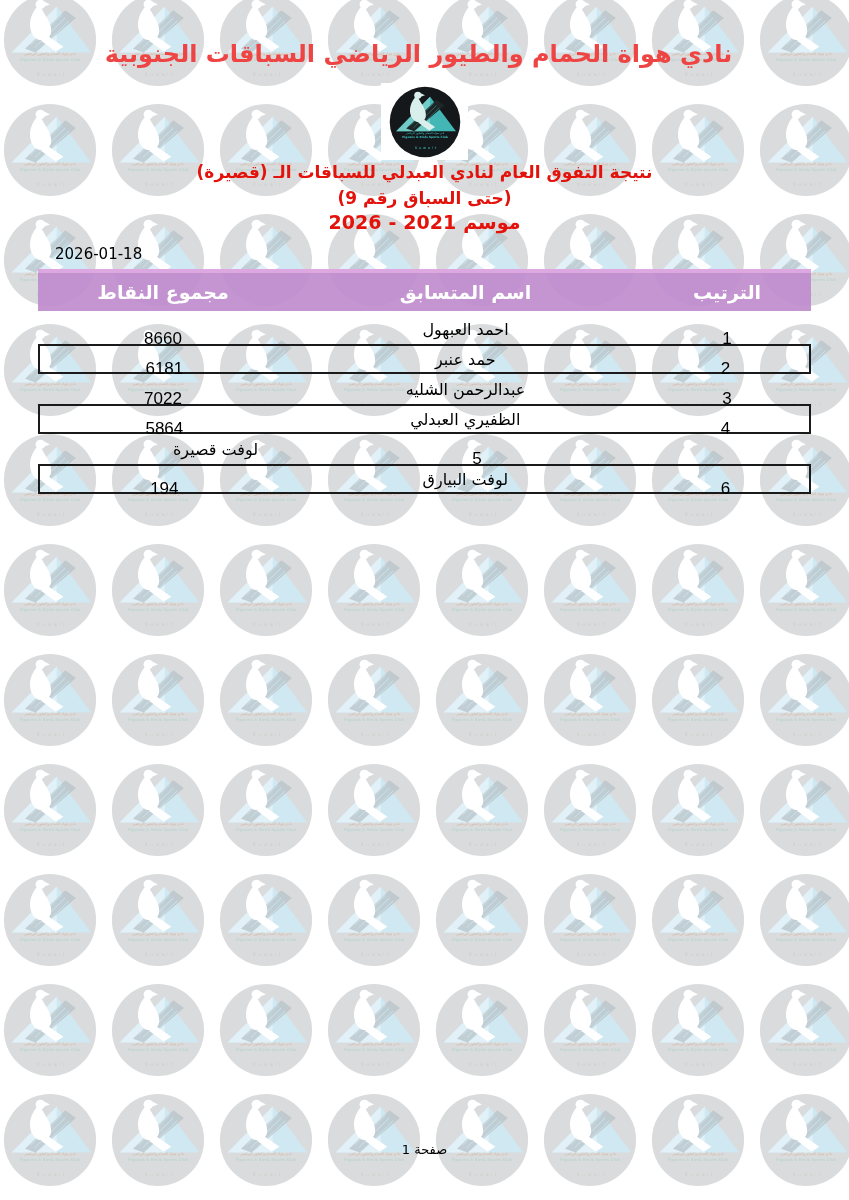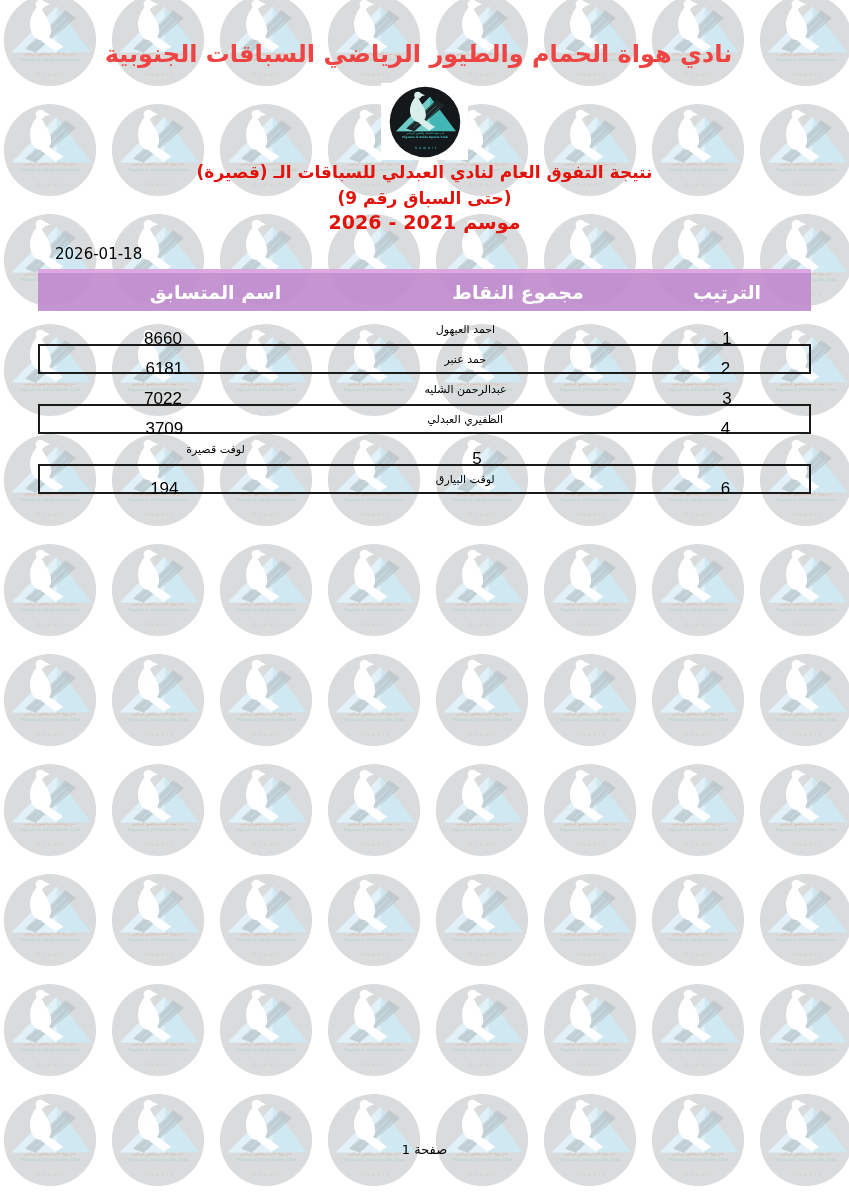--- a/index.html
+++ b/index.html
@@ -36,21 +36,21 @@
     display:flex; height:38px; align-items:center;
     background:rgba(191,140,205,0.92);
     border-top:4px solid rgba(223,169,226,0.92);
     margin-bottom:3px;
   }
   .thead .cell{color:#ffffff; font-weight:bold; font-size:19px;}
   .trow{display:flex; height:30px; align-items:center; box-sizing:border-box;}
   .trow.boxed{border:2px solid #1a1a1a;}
   .cell{text-align:center; direction:rtl; color:#000;}
   .c-points{width:250px; font-size:17px;}
-  .c-name{width:355px; font-size:11px;}
+  .c-name{width:355px; font-size:16px;}
   .c-rank{width:168px; font-size:17px;}
   .trow .c-points,.trow .c-rank{font-family:"Liberation Sans","DejaVu Sans",sans-serif;margin-top:20px;}
   
   .page-footer{
     position:absolute; top:1142px; left:0; right:0; text-align:center;
     font-size:13px; color:#000; direction:ltr;
   }
 </style>
 </head>
 <body>
@@ -1497,42 +1497,42 @@
       <span>موسم</span>
       <span>2021</span>
       <span>-</span>
       <span>2026</span>
     </div>
 
     <div class="report-date">2026-01-18</div>
 
     <div class="results-table">
       <div class="thead">
+        <div class="cell c-points">مجموع النقاط</div>
         <div class="cell c-name">اسم المتسابق</div>
-        <div class="cell c-points">مجموع النقاط</div>
         <div class="cell c-rank">الترتيب</div>
       </div>
 
       <div class="trow">
         <div class="cell c-points">8660</div>
         <div class="cell c-name">احمد العبهول</div>
         <div class="cell c-rank">1</div>
       </div>
       <div class="trow boxed">
         <div class="cell c-points">6181</div>
         <div class="cell c-name">حمد عنبر</div>
         <div class="cell c-rank">2</div>
       </div>
       <div class="trow">
         <div class="cell c-points">7022</div>
         <div class="cell c-name">عبدالرحمن الشليه</div>
         <div class="cell c-rank">3</div>
       </div>
       <div class="trow boxed">
-        <div class="cell c-points">3709</div>
+        <div class="cell c-points">5864</div>
         <div class="cell c-name">الظفيري العبدلي</div>
         <div class="cell c-rank">4</div>
       </div>
       <div class="trow">
         <div class="cell c-name">لوفت قصيرة</div>
         <div class="cell c-rank">5</div>
       </div>
       <div class="trow boxed">
         <div class="cell c-points">194</div>
         <div class="cell c-name">لوفت البيارق</div>

